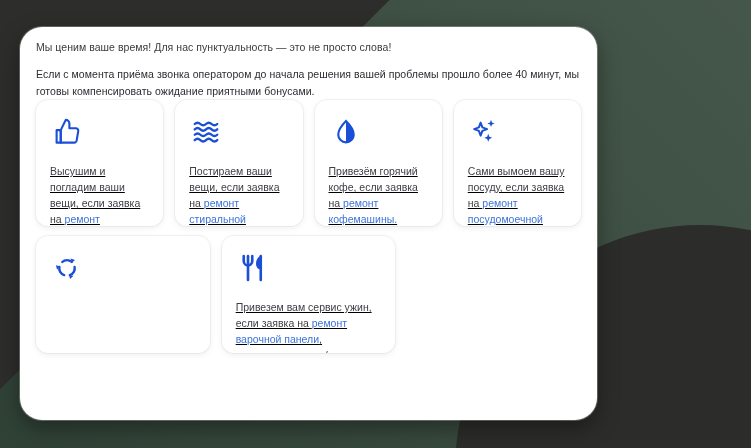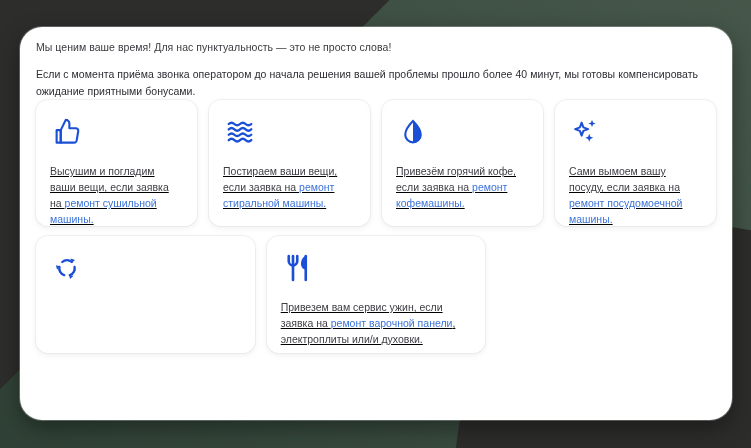--- a/index.html
+++ b/index.html
@@ -33,21 +33,21 @@
     top: 225px;
     width: 490px;
     height: 490px;
     border-radius: 50%;
     background: #2c2c2b;
   }
   .main-card {
     position: absolute;
     left: 20px;
     top: 27px;
-    width: 712px;
+    width: 577px;
     height: 393px;
     box-sizing: border-box;
     padding: 13px 16px 0;
     background: #ffffff;
     border-radius: 22px;
     box-shadow: 0 0 0 1px rgba(255,255,255,0.25), 0 8px 22px rgba(0,0,0,0.38);
   }
   .intro-p {
     margin: 0 0 11px;
     font-size: 10.5px;

